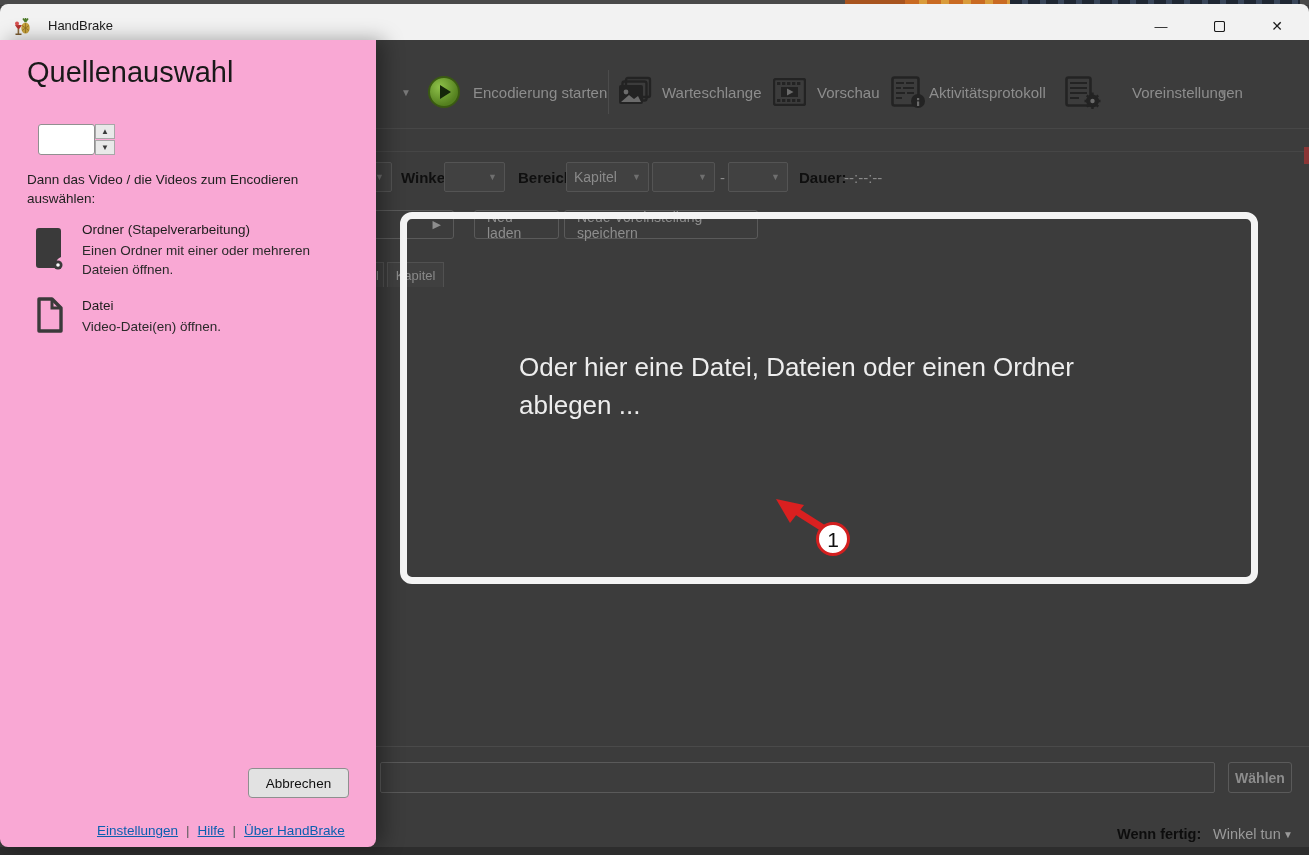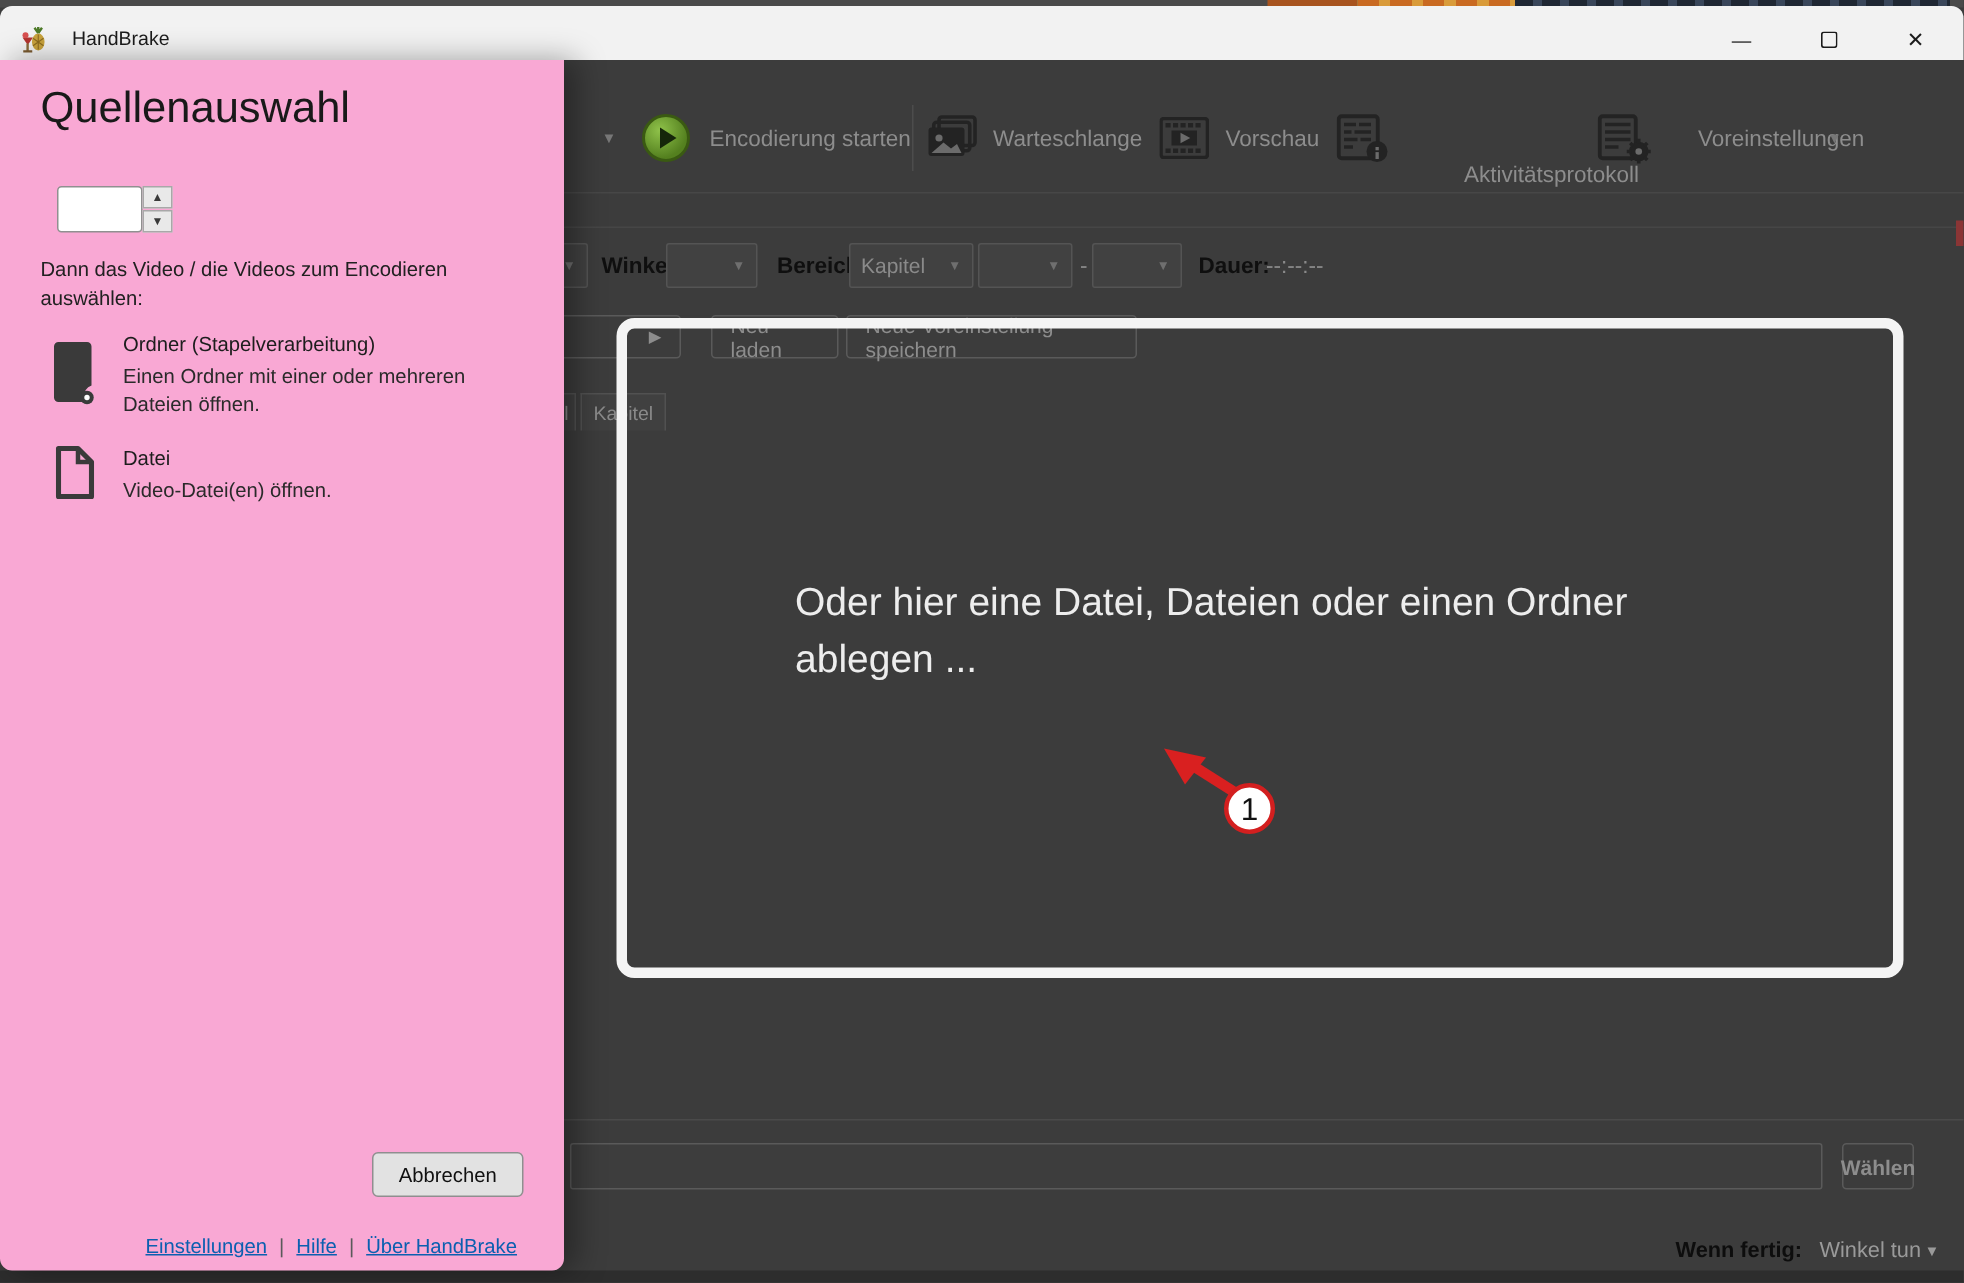--- a/index.html
+++ b/index.html
@@ -41,21 +41,21 @@
     color:#8d8d8d;font-size:14px;display:flex;align-items:center;justify-content:center;
     box-sizing:border-box;padding:0 12px;
   }
   .tab{
     border:1px solid #515151;border-bottom:none;background:#404040;height:25px;
     display:flex;align-items:center;justify-content:center;color:#8a8a8a;font-size:13px;
     box-sizing:border-box;padding:0 12px;
   }
   
   #dropzone{
-    left:411px;top:212px;width:858px;height:440px;border:7px solid #f4f4f4;
+    left:400px;top:212px;width:858px;height:372px;border:7px solid #f4f4f4;
     border-radius:12px;box-sizing:border-box;display:flex;align-items:center;justify-content:center;
   }
   #dropzone .dz-text{
     width:620px;font-size:26px;line-height:38px;color:#ededed;text-align:left;
     margin-top:-24px;
   }
   
   #srcpanel{
     left:0;top:40px;width:376px;height:807px;background:#f9a8d4;
     border-radius:0 0 8px 8px;box-shadow:8px 0 20px rgba(0,0,0,0.35);
@@ -78,21 +78,21 @@
     box-sizing:border-box;
   }
   .plink{color:#0b5fb0;font-size:13.5px;text-decoration:underline;}
   .psep{color:#5a5a5a;font-size:13.5px;margin:0 8px;}
   
   #path-input{
     left:380px;top:762px;width:835px;height:31px;background:#3d3d3d;
     border:1px solid #5a5a5a;border-radius:2px;box-sizing:border-box;
   }
   #choose-btn{
-    left:1228px;top:762px;width:48px;height:31px;font-weight:bold;
+    left:1228px;top:762px;width:64px;height:31px;font-weight:bold;
   }
   #bottomstrip{left:0;top:847px;width:1309px;height:8px;background:#2d2d2d;}
 </style>
 </head>
 <body>
 
 <div id="desktop-strip" class="abs">
   <div class="art" style="left:845px;width:60px;background:#a8541f;"></div>
   <div class="art" style="left:905px;width:105px;background:repeating-linear-gradient(90deg,#c96a22 0 14px,#d99b3a 14px 22px);"></div>
   <div class="art" style="left:1010px;width:290px;background:repeating-linear-gradient(90deg,#1f2733 0 12px,#39465a 12px 18px);"></div>
@@ -173,21 +173,21 @@
     <svg width="36" height="33" viewBox="0 0 36 33">
       <rect x="1.5" y="1.5" width="26" height="28" rx="2" fill="none" stroke="#232323" stroke-width="2.6"></rect>
       <g stroke="#232323" stroke-width="2.2">
         <path d="M5 7 h8 M15 7 h8 M5 12 h5 M12 12 h11 M5 17 h9 M16 17 h7 M5 22 h6"></path>
       </g>
       <circle cx="27" cy="25" r="7" fill="#232323"></circle>
       <rect x="26" y="22" width="2.2" height="2.2" fill="#6b6b6b"></rect>
       <rect x="26" y="25.4" width="2.2" height="4.6" fill="#6b6b6b"></rect>
     </svg>
   </span>
-  <span class="tb-label abs" style="left:976px;top:44px;margin-top:24px;">Aktivitätsprotokoll</span>
+  <span class="tb-label abs" style="left:929px;top:44px;">Aktivitätsprotokoll</span>
 
   <span class="tb-icon abs" style="left:1065px;top:36px;">
     <svg width="36" height="33" viewBox="0 0 36 33">
       <rect x="1.5" y="1.5" width="24" height="28" rx="2" fill="none" stroke="#232323" stroke-width="2.6"></rect>
       <g stroke="#232323" stroke-width="2.2">
         <path d="M5 7 h17 M5 12 h17 M5 17 h17 M5 22 h9"></path>
       </g>
       <circle cx="27.5" cy="25" r="6.5" fill="#232323"></circle>
       <circle cx="27.5" cy="25" r="2.2" fill="#6b6b6b"></circle>
       <g stroke="#232323" stroke-width="2.4">

